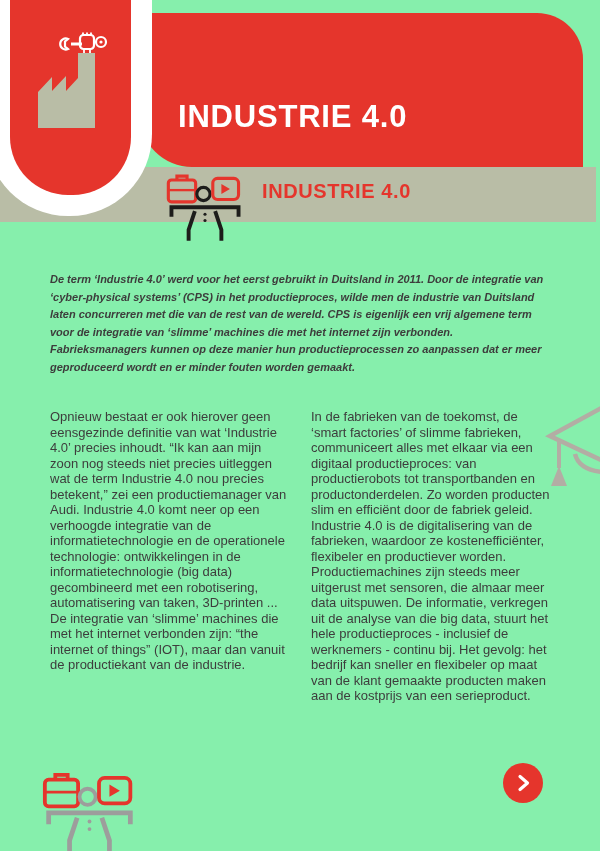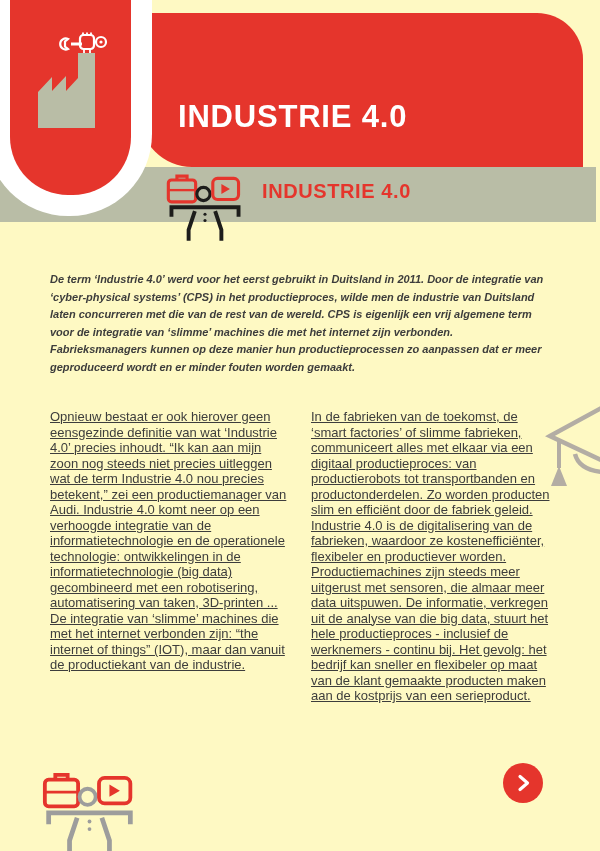--- a/index.html
+++ b/index.html
@@ -5,42 +5,42 @@
   :root{
     --red:#e5352c;
     --sage:#b9bda6;
     --ink:#3d3d3c;
     --icon-gray:#9d9d9c;
     --cap-gray:#b3ada4;
     --body-black:#1d1d1b;
   }
   html,body{margin:0;padding:0;background:#ffffff;}
   .page{
-    position:relative;width:600px;height:851px;background:#fef9c3;
+    position:relative;width:600px;height:851px;background:#86efac;
     overflow:hidden;font-family:"Liberation Sans",sans-serif;color:var(--ink);
   }
   
   .green-band{position:absolute;left:0;top:167px;width:596px;height:55px;background:var(--sage);}
   .red-banner{position:absolute;left:140px;top:13px;width:443px;height:154px;background:var(--red);
     border-top-right-radius:46px;border-bottom-left-radius:52px;}
   .page-title{position:absolute;left:38px;top:86px;color:#ffffff;font-size:31px;font-weight:800;
     letter-spacing:.8px;font-style:normal;}
   .white-ring{position:absolute;left:-14px;top:-14px;width:166px;height:230px;background:#ffffff;
     border-bottom-left-radius:82px;border-bottom-right-radius:82px;}
   .red-tab{position:absolute;left:10px;top:-4px;width:121px;height:199px;background:var(--red);
     border-bottom-left-radius:58px;border-bottom-right-radius:58px;}
   .factory-svg{position:absolute;left:0;top:4px;}
   
   .band-worker{position:absolute;left:166px;top:172px;width:78px;height:69px;}
   .band-label{position:absolute;left:262px;top:180px;color:var(--red);font-size:20px;font-weight:800;letter-spacing:.6px;}
   
   .intro{position:absolute;left:50px;top:260px;width:498px;font-size:11px;line-height:17.5px;
     font-weight:bold;font-style:italic;color:var(--ink);}
   .columns{position:absolute;left:50px;top:396px;width:504px;display:flex;gap:20px;}
-  .col{font-size:13px;line-height:15.5px;color:var(--ink);text-decoration:underline;}
+  .col{font-size:13px;line-height:15.5px;color:var(--ink);}
   .col-left{width:241px;}
   .col-right{width:243px;}
   
   .grad-cap{position:absolute;left:545px;top:398px;}
   .footer-worker{position:absolute;left:42px;top:770px;width:95px;height:84px;}
   .next-button{position:absolute;left:503px;top:763px;width:40px;height:40px;border-radius:50%;
     background:var(--red);display:flex;align-items:center;justify-content:center;cursor:pointer;border:none;padding:0;}
   
   .st-red{stroke:var(--red);}  .fl-red{fill:var(--red);}
   .st-cur{stroke:currentColor;} .fl-cur{fill:currentColor;}

